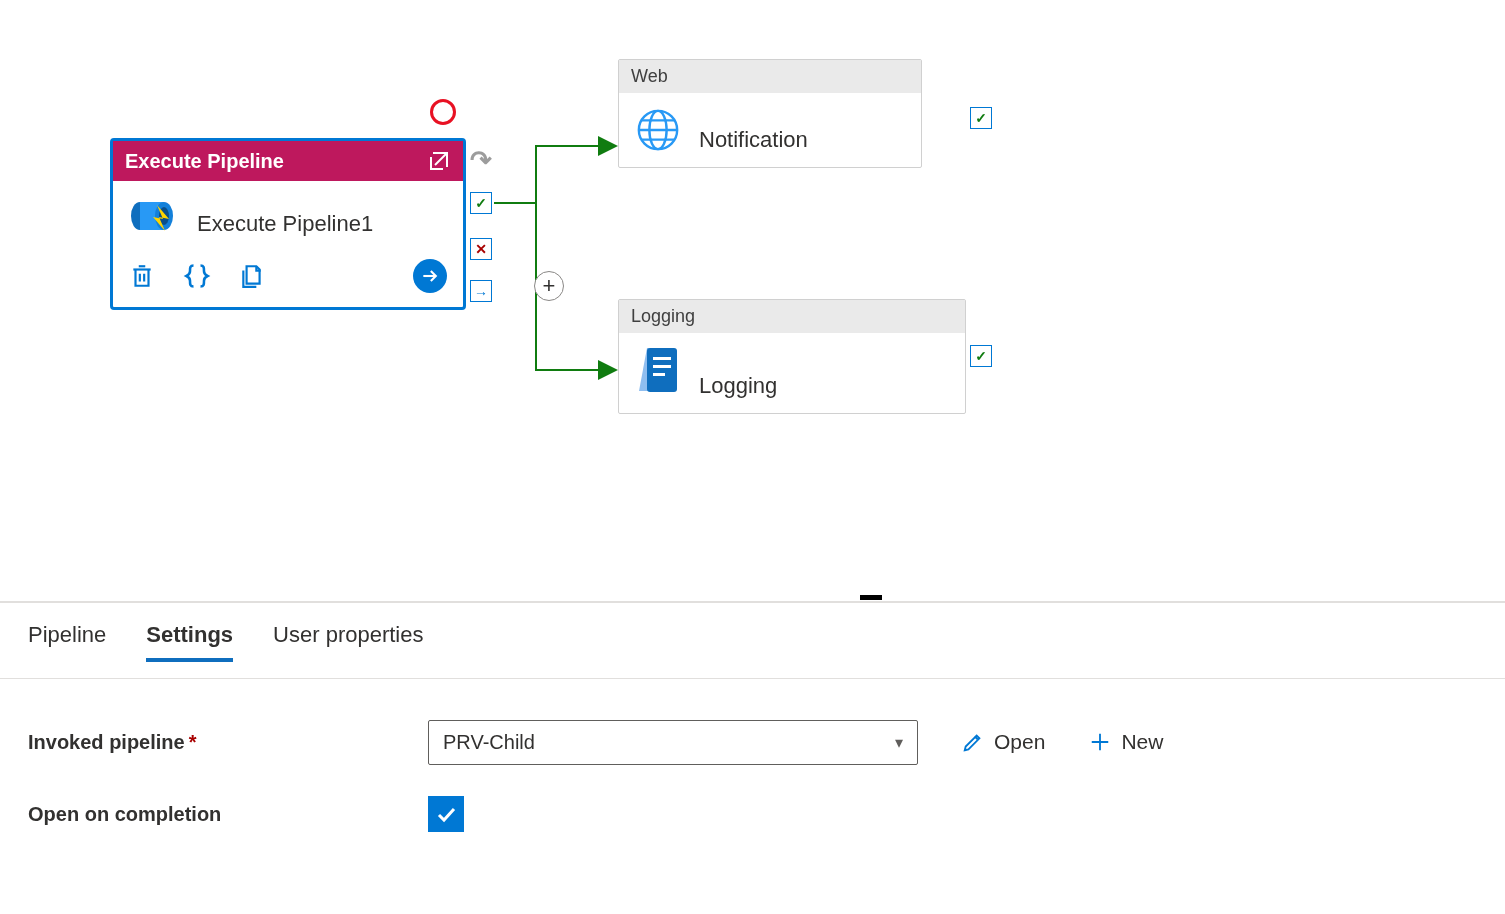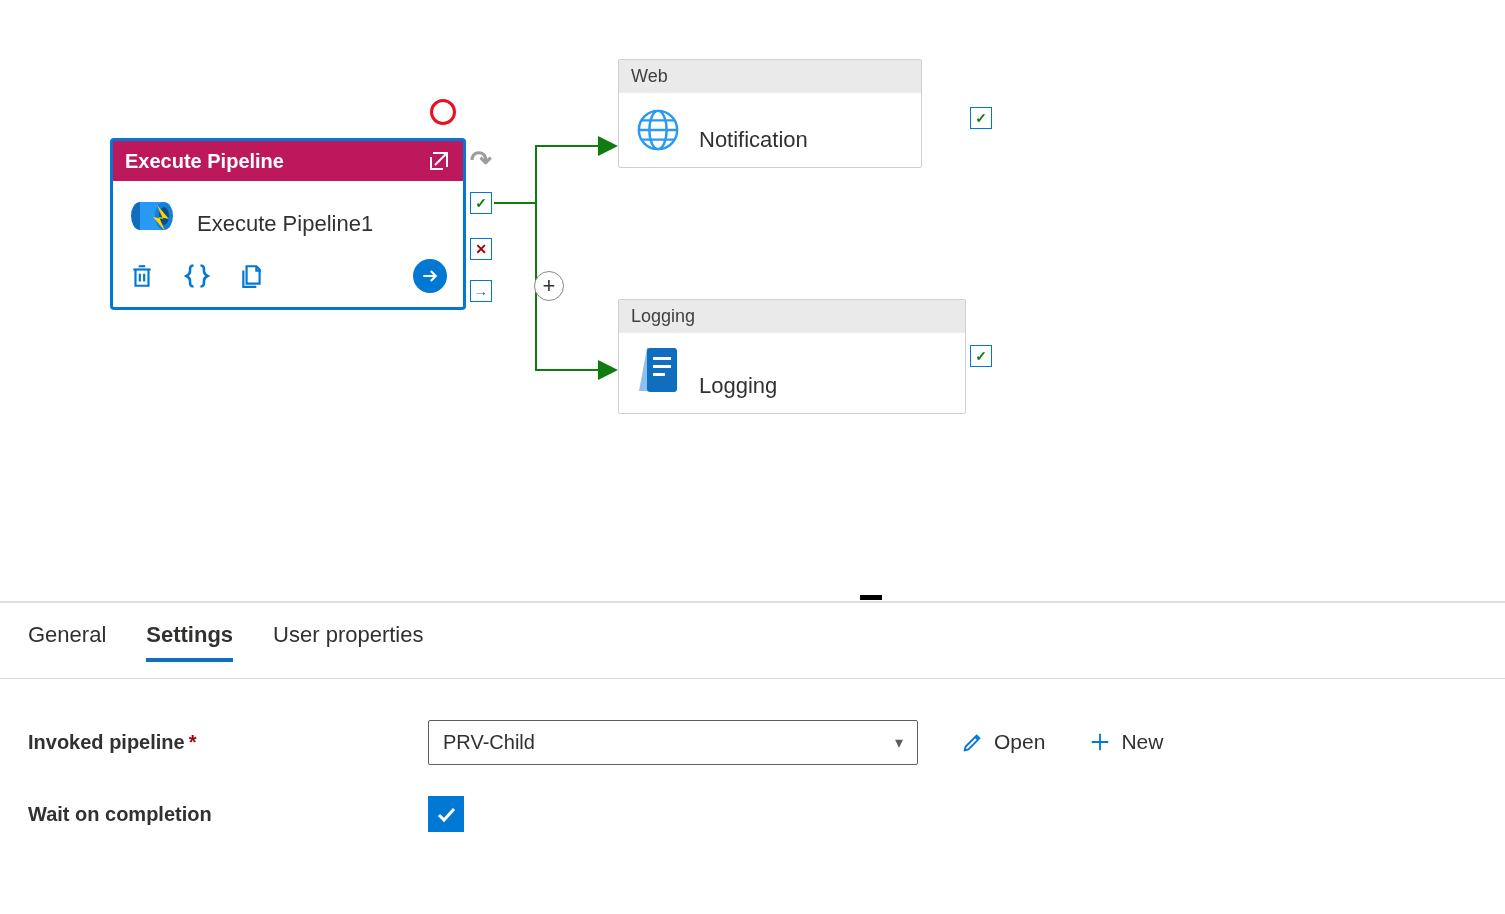--- a/index.html
+++ b/index.html
@@ -156,21 +156,21 @@
     </div>
   </div>
   <span class="conn-box green" style="top:345px;left:970px;">✓</span>
 
 </div>
 
 <div class="gripper"></div>
 <div class="divider"></div>
 
 <div class="tabs">
-  <div class="tab">General</div>
+  <div class="tab">Pipeline</div>
   <div class="tab active">Settings</div>
   <div class="tab">User properties</div>
 </div>
 <div class="tabline"></div>
 
 <div class="form">
   <div class="form-row">
     <div class="form-label">
       <span>Invoked pipeline</span><span class="req">*</span>
     </div>
@@ -191,21 +191,21 @@
       <span class="ic">
         <svg width="22" height="22" viewBox="0 0 24 24" fill="none" stroke="#0078d4" stroke-width="2">
             <path d="M12 3v18M3 12h18"></path>
           </svg>
       </span>
       <span>New</span>
     </div>
   </div>
   <div class="form-row" style="margin-top:12px;">
     <div class="form-label">
-      <span>Wait on completion</span>
+      <span>Open on completion</span>
     </div>
     <div class="checkbox">
       <svg width="24" height="24" viewBox="0 0 24 24" fill="none" stroke-width="3">
           <path d="M5 13l5 5L20 7"></path>
         </svg>
     </div>
   </div>
 </div>
 
 </body></html>

